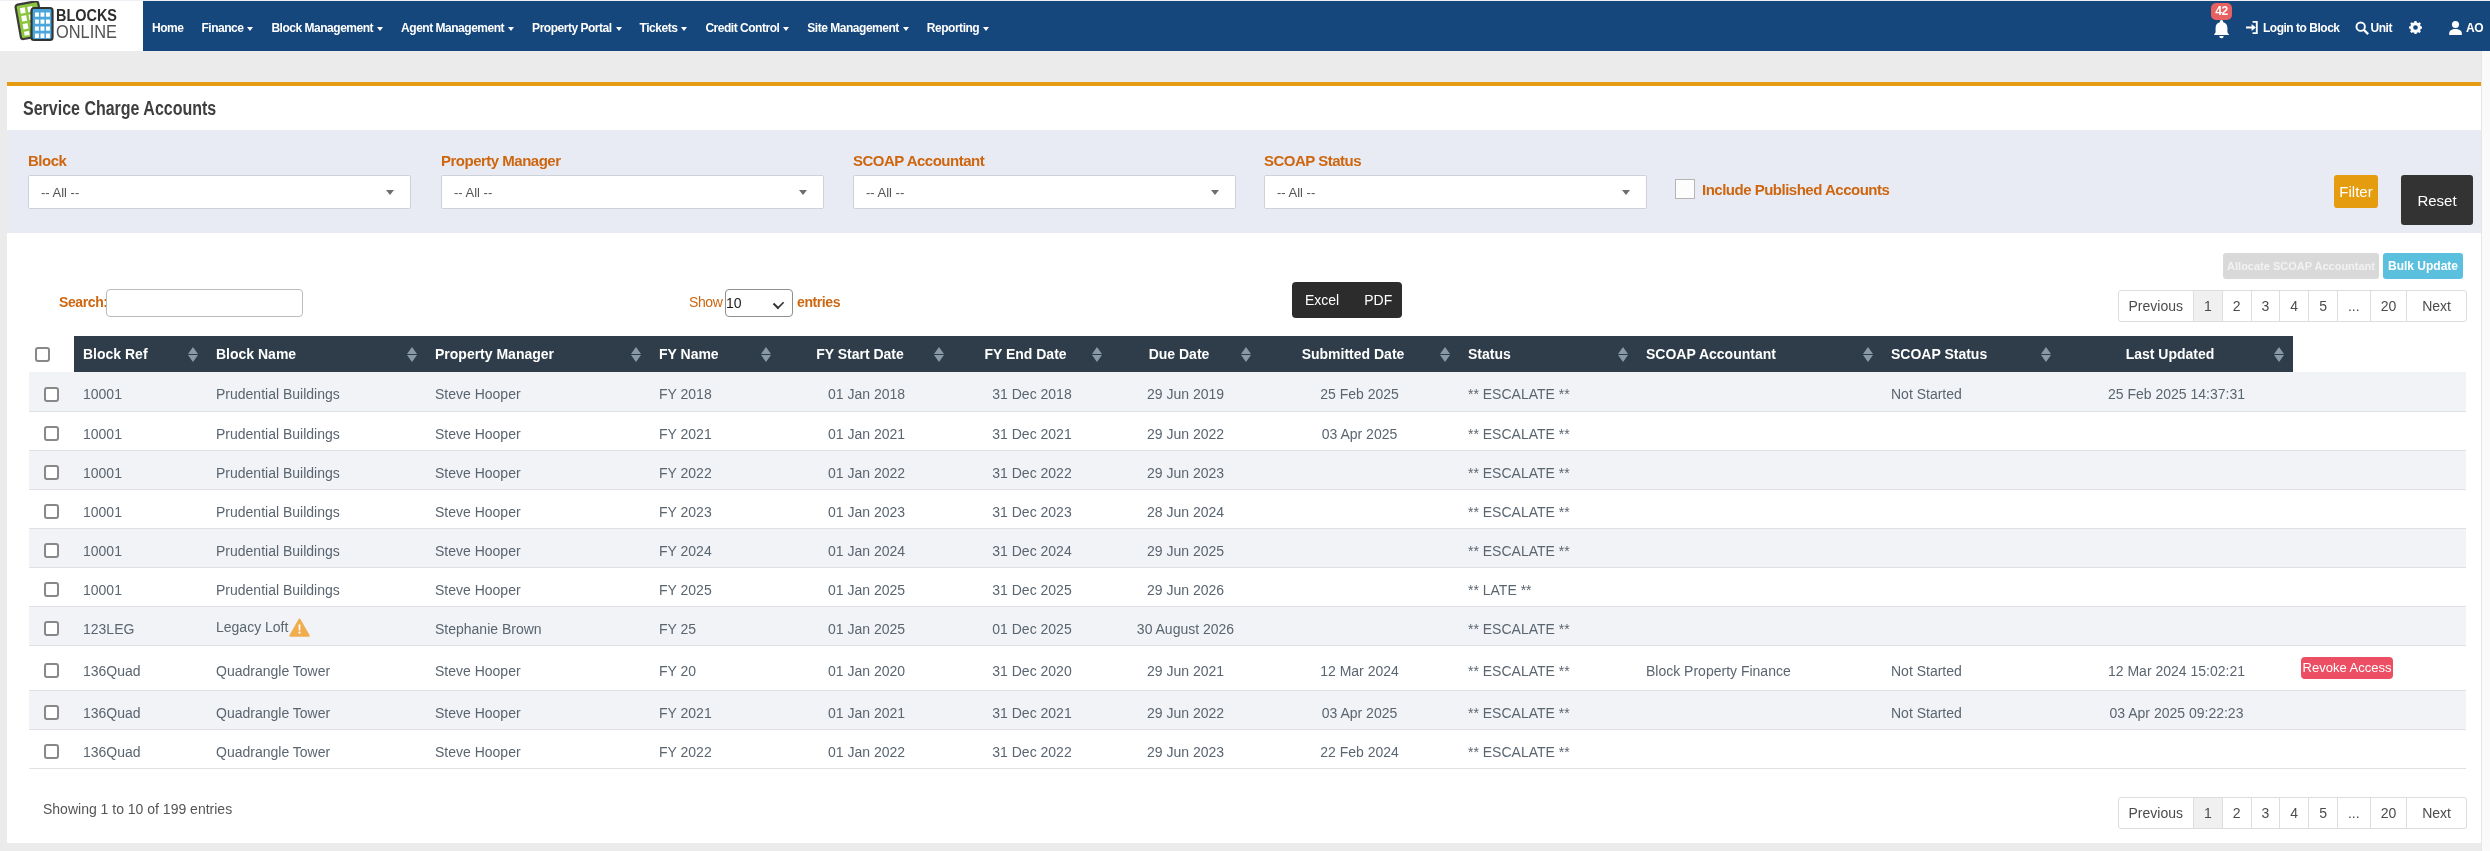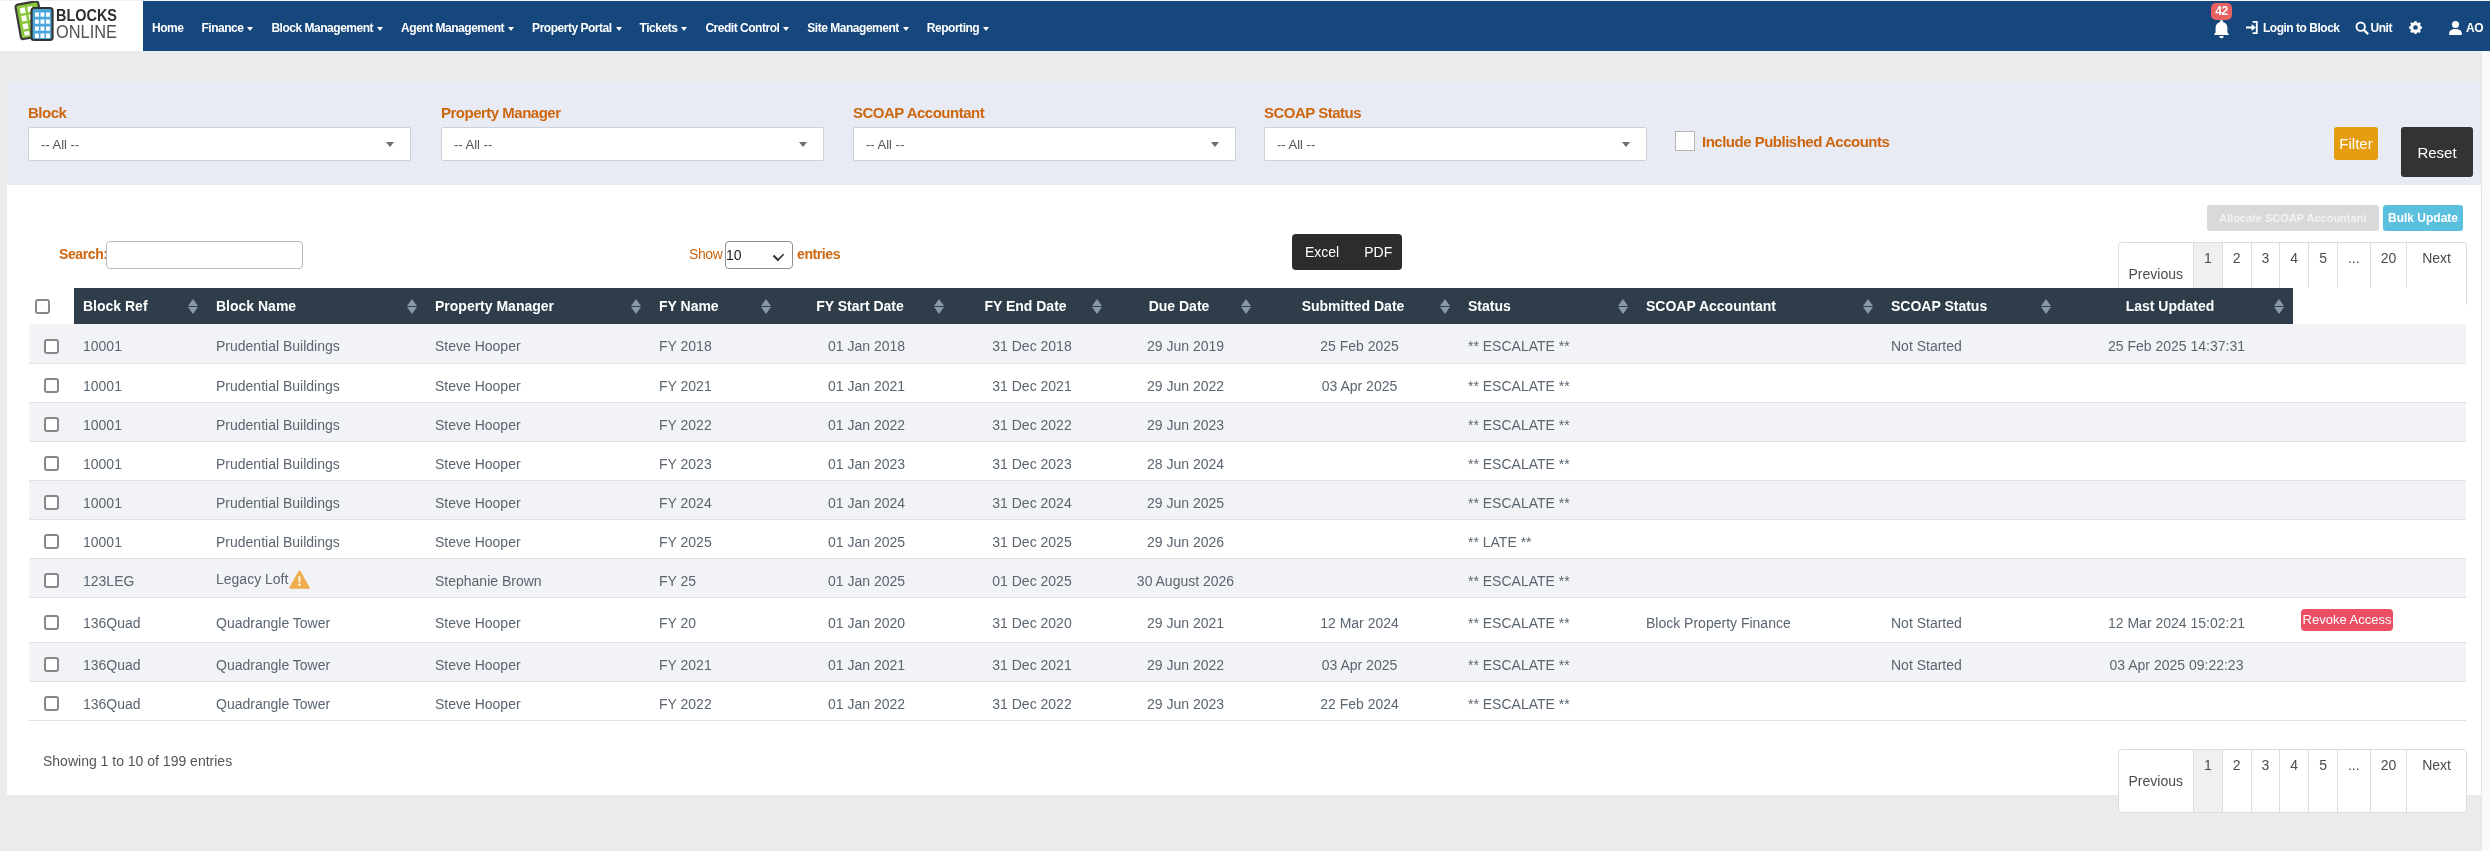--- a/index.html
+++ b/index.html
@@ -24,35 +24,35 @@
 .flabel{position:absolute;top:22px;font-size:15px;font-weight:bold;color:#cd660f;letter-spacing:-0.5px}
 .fsel{position:absolute;top:45px;width:383px;height:34px;background:#fff;border:1px solid #cdd1d8;border-radius:2px;display:flex;align-items:center;padding-left:12px;font-size:13px;color:#555}
 .fsel:after{content:"";position:absolute;right:16px;top:14px;border-left:4.5px solid transparent;border-right:4.5px solid transparent;border-top:5.5px solid #6e6e6e}
 .inclbox{position:absolute;left:1668px;top:49px;width:20px;height:20px;background:#fdfdfd;border:1px solid #b5b5b5}
 .incllab{position:absolute;left:1695px;top:51px;font-size:15px;font-weight:bold;color:#cd660f;letter-spacing:-0.5px}
 .btn{display:flex;align-items:center;justify-content:center;border-radius:3px;color:#fff}
 .btn-filter{position:absolute;left:2327px;top:45px;width:44px;height:33px;background:#e59c0e;font-size:15px}
 .btn-reset{position:absolute;left:2394px;top:45px;width:72px;height:50px;background:#333;font-size:15px}
 
 .content{position:relative;height:610px;background:#fff;font-size:14px}
-.btn-alloc{position:absolute;top:20px;right:102px;height:26px;padding:0 12px;background:#d9d9d9;color:#f2f2f2;font-size:11px;font-weight:bold}
+.btn-alloc{position:absolute;top:20px;right:102px;height:26px;padding:0 4px;background:#d9d9d9;color:#f2f2f2;font-size:11px;font-weight:bold}
 .btn-bulk{position:absolute;top:20px;right:18px;height:26px;padding:0 5px;background:#5bc0de;font-size:12px;font-weight:bold}
 .searchlab{position:absolute;left:52px;top:61px;font-size:14px;font-weight:bold;color:#cd660f;letter-spacing:-0.4px}
 .searchbox{position:absolute;left:99px;top:56px;width:197px;height:28px;border:1px solid #bbb;border-radius:4px;background:#fff}
 .showlab{position:absolute;left:682px;top:61px;font-size:14px;font-weight:normal;color:#cd660f;letter-spacing:-0.4px}
 .showsel{position:absolute;left:718px;top:56px;width:68px;height:28px;border:1px solid #8f8f8f;border-radius:4px;background:#fff;font-size:14px;color:#1a1a1a;line-height:26px;}
 .showsel:after{content:"";position:absolute;right:9px;top:9px;width:7px;height:7px;border-left:2.2px solid #333;border-bottom:2.2px solid #333;transform:rotate(-45deg) scale(1,0.8)}
 .entrieslab{position:absolute;left:790px;top:61px;font-size:14px;font-weight:bold;color:#cd660f;letter-spacing:-0.4px}
 .export{position:absolute;left:1285px;top:49px;width:110px;height:36px;background:#2c2c2c;border-radius:4px;color:#fff;display:flex;align-items:center;font-size:14px}
 .export .ex{margin-left:13px}.export .pd{margin-left:25px}
 .pagi{position:absolute;display:flex;font-size:14px;color:#4c4c4c}
 .pagi span{display:block;border:1px solid #ddd;background:#fff;padding:6px 10px;margin-left:-1px;line-height:18px;white-space:nowrap}
 .pagi span:first-child{border-radius:3px 0 0 3px;margin-left:0}
 .pagi span:last-child{border-radius:0 3px 3px 0;padding:6px 15px}
-.pagi .prev{padding:22px 10px}
+.pagi .prev{padding:6px 10px}
 .pagi .act{background:#f0f0f0}
 .pagi.top{top:57px;right:14px}
 .pagi.bot{top:564px;right:14px}
 .showing{position:absolute;left:36px;top:568px;font-size:14px;color:#555}
 
 .tbl{position:absolute;left:22px;top:103px;width:2437px;border-collapse:collapse;table-layout:fixed;font-size:14px;color:#5a6570}
 .tbl th{height:36px;background:#2e3d49;color:#fff;font-weight:bold;font-size:14px;text-align:left;padding:0 22px 0 9px;position:relative;overflow:hidden}
 .tbl th.thc{text-align:center}
 .tbl th.w{background:#fff;padding:0}
 .tbl td{height:39px;border-bottom:1px solid #dfe1e4;padding:6px 9px 0;overflow:hidden;white-space:nowrap}
@@ -139,20 +139,23 @@
         </svg>
       </div>
     <div class="grp" style="margin-left:27px"><svg width="13" height="14" viewBox="0 0 14 15" style="margin-right:4px">
           <circle cx="7" cy="3.8" r="3.8" fill="#fff"></circle>
           <path d="M7 8.6c-3.9 0-6.8 2-6.8 4.6V15h13.6v-1.8c0-2.6-2.9-4.6-6.8-4.6z" fill="#fff"></path>
         </svg>AO</div>
   </div>
 </div>
 <div class="sbar"></div>
 <div class="wrap">
+  <div class="titlebar">
+      <span>Service Charge Accounts</span>
+    </div>
   <div class="filters">
     <div class="flabel" style="left:21px">Block</div>
     <div class="fsel" style="left:21px">-- All --</div>
     <div class="flabel" style="left:434px">Property Manager</div>
     <div class="fsel" style="left:434px">-- All --</div>
     <div class="flabel" style="left:846px">SCOAP Accountant</div>
     <div class="fsel" style="left:846px">-- All --</div>
     <div class="flabel" style="left:1257px">SCOAP Status</div>
     <div class="fsel" style="left:1257px">-- All --</div>
     <div class="inclbox"></div>

